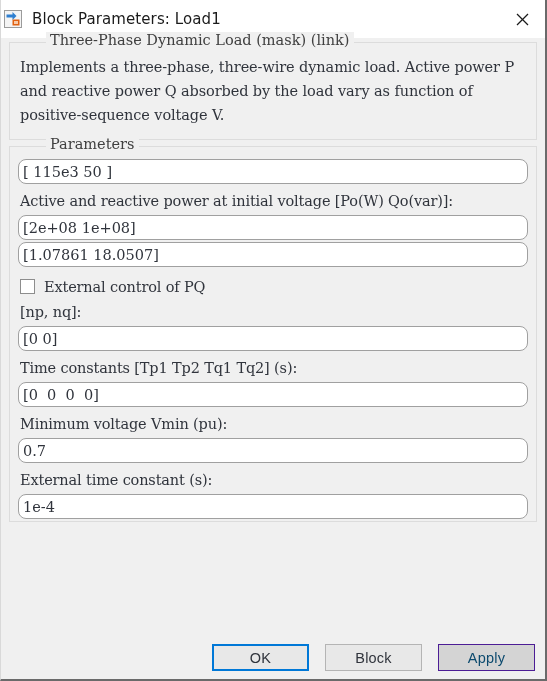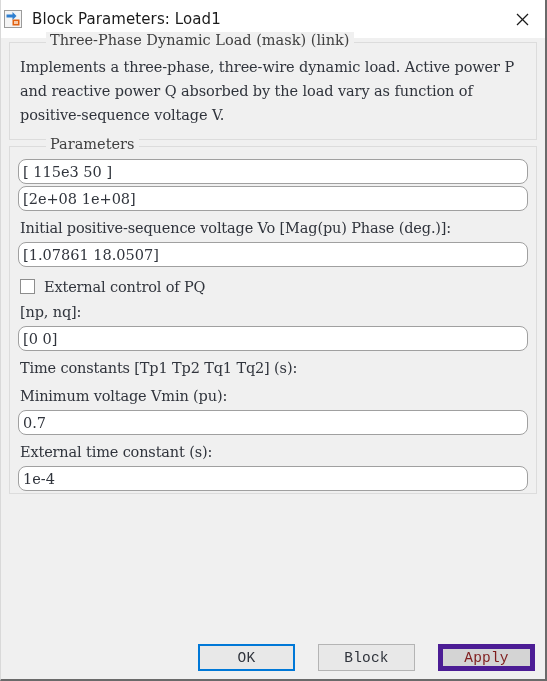--- a/index.html
+++ b/index.html
@@ -168,41 +168,41 @@
     display: flex;
     justify-content: flex-end;
     align-items: center;
     padding-right: 10px;
     box-sizing: border-box;
   }
   .btn {
     width: 97px;
     height: 27px;
     box-sizing: border-box;
-    margin-left: 23px;
+    margin-left: 16px;
     background: #e8e8e8;
     border: 1px solid #b4b4b4;
-    font-family: Liberation Mono, monospace;
+    font-family: Liberation Sans, sans-serif;
     font-size: 14.5px;
     color: #30343c;
     display: flex;
     align-items: center;
     justify-content: center;
     cursor: default;
     border-radius: 0;
     letter-spacing: 0.2px;
   }
   .btn.primary {
     border: 2px solid #0078d7;
     background: #e8e8e8;
   }
   .btn.disabled {
     background: #d4d4d4;
-    border: 5px solid #4c1d95;
-    color: #7f1d1d;
+    border: 1px solid #4c1d95;
+    color: #0c4a6e;
   }
 </style>
 </head>
 <body>
 
 <div id="dialog">
 
   <div id="titlebar">
     <div id="title-icon">
       <svg width="20" height="20" viewBox="0 0 20 20">
@@ -229,34 +229,35 @@
         <p class="desc">Implements a three-phase, three-wire dynamic load. Active power P and reactive power Q absorbed by the load vary as function of positive-sequence voltage V.</p>
       </div>
     </div>
 
     <div class="groupbox" style="padding-bottom:0;">
       <div class="group-legend">Parameters</div>
       <div class="group-inner">
 
         <input class="text-input" type="text" value="[ 115e3 50 ]" style="">
 
+        <div class="field-label">Active and reactive power at initial voltage [Po(W) Qo(var)]:</div>
         <input class="text-input" type="text" value="[2e+08 1e+08]" style="">
 
-        <div class="field-label">Initial positive-sequence voltage Vo [Mag(pu) Phase (deg.)]:</div>
         <input class="text-input" type="text" value="[1.07861 18.0507]" style="">
 
         <div class="check-row">
           <span class="checkbox"></span>
           <span class="check-label">External control of PQ</span>
         </div>
 
         <div class="field-label">[np, nq]:</div>
         <input class="text-input" type="text" value="[0 0]" style="">
 
         <div class="field-label">Time constants [Tp1 Tp2 Tq1 Tq2]  (s):</div>
+        <input class="text-input" type="text" value="[0  0  0  0]" style="">
 
         <div class="field-label">Minimum voltage Vmin (pu):</div>
         <input class="text-input" type="text" value="0.7" style="">
 
         <div class="field-label">External time constant (s):</div>
         <input class="text-input" type="text" value="1e-4" style="">
 
       </div>
     </div>
 

